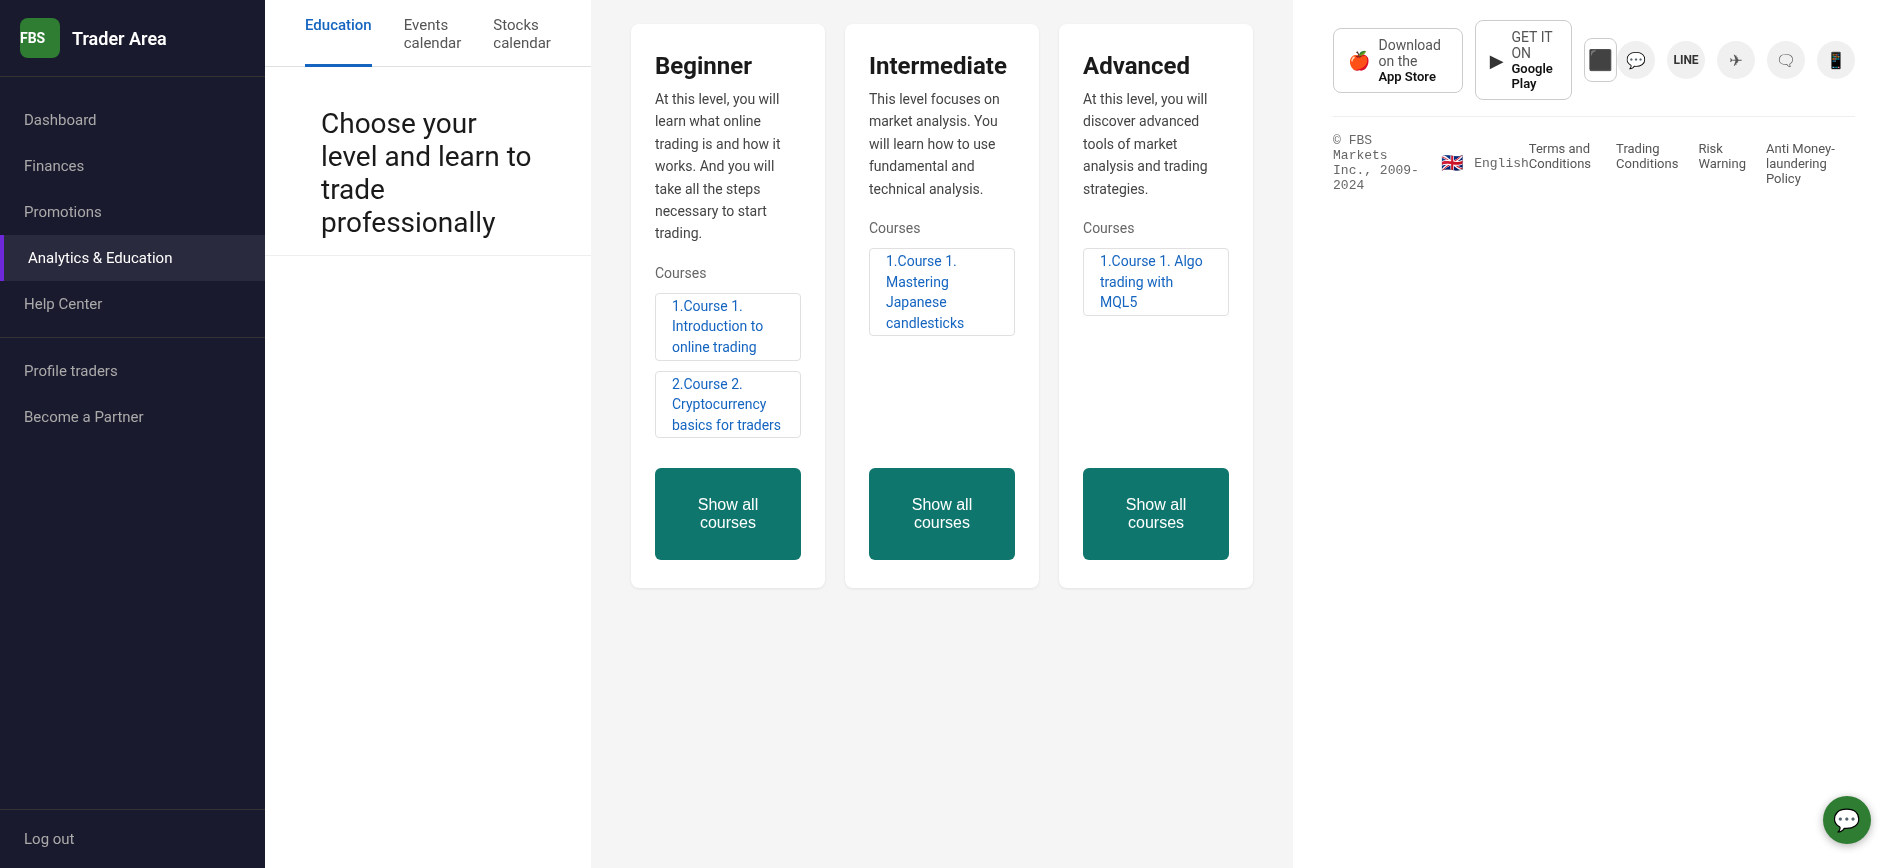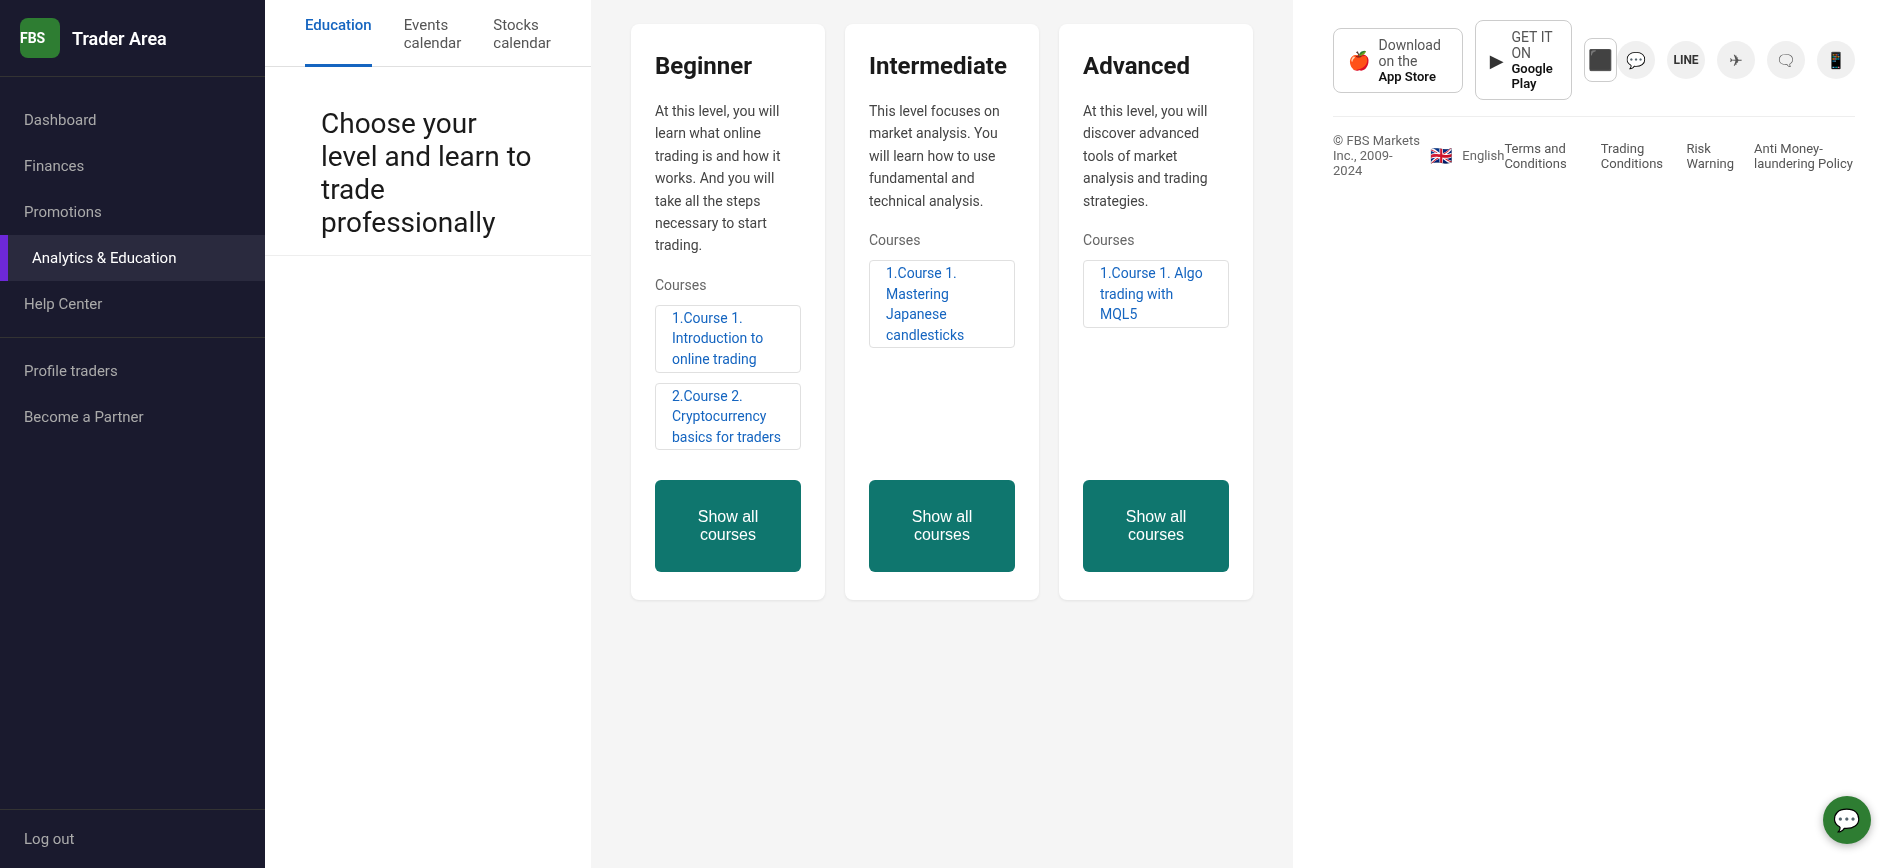--- a/index.html
+++ b/index.html
@@ -48,21 +48,21 @@
       padding: 14px 24px;
       cursor: pointer;
       font-size: 15px;
       color: #aaa;
       border-radius: 0;
       transition: background 0.2s;
     }
     .nav-item.active {
       background: #2a2a3e;
       color: white;
-      border-left: 8px solid #6d28d9;
+      border-left: 4px solid #6d28d9;
     }
     .nav-divider {
       border: none;
       border-top: 1px solid #333;
       margin: 10px 0;
     }
     .sidebar-bottom {
       padding: 20px 24px;
       border-top: 1px solid #333;
     }
@@ -121,21 +121,21 @@
       border-radius: 8px;
       padding: 28px 24px;
       display: flex;
       flex-direction: column;
       box-shadow: 0 1px 3px rgba(0,0,0,0.08);
     }
     .card-title {
       font-size: 24px;
       font-weight: 700;
       color: #1a1a1a;
-      margin-bottom: 20px;
+      margin-bottom: 8px;
     }
     .card-desc {
       font-size: 14px;
       color: #444;
       line-height: 1.6;
       margin-bottom: 20px;
       min-height: 80px;
     }
     .courses-label {
       font-size: 14px;
@@ -236,20 +236,21 @@
       justify-content: space-between;
       padding-top: 16px;
       border-top: 1px solid #eee;
       font-size: 13px;
       color: #666;
     }
     .footer-left {
       display: flex;
       align-items: center;
       gap: 10px;
+      font-family: Liberation Mono, monospace;
     }
     .flag-icon { font-size: 18px; }
     .footer-links {
       display: flex;
       gap: 20px;
     }
     .footer-link {
       color: #555;
       cursor: pointer;
       font-size: 13px;

